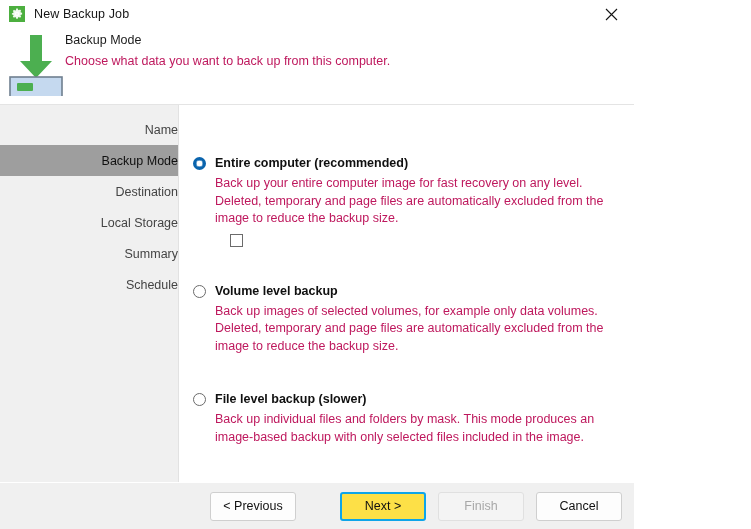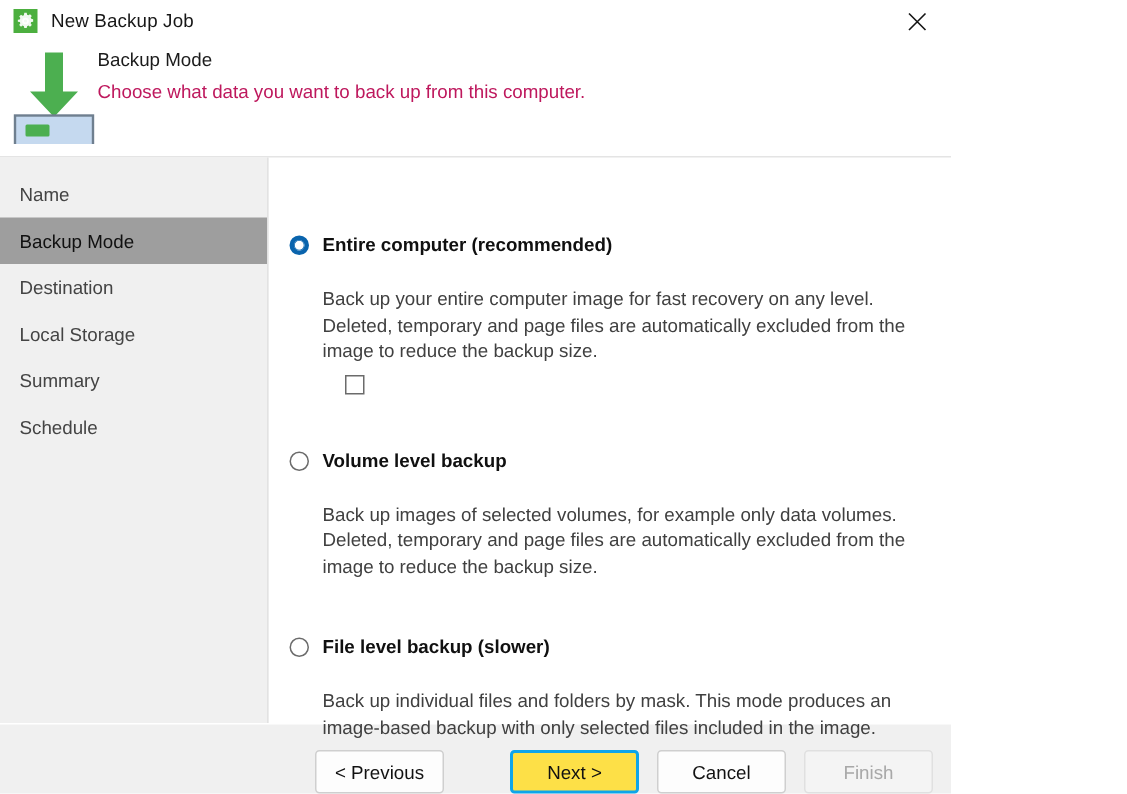--- a/index.html
+++ b/index.html
@@ -108,25 +108,26 @@
     background: #f0f0f0;
     border-right: 1px solid #e2e2e2;
     padding-top: 9px;
     box-sizing: border-box;
     position: relative;
   }
   .side-item {
     height: 31px;
     display: flex;
     align-items: center;
-    padding-left: 13px;
+    padding-left: 28px;
     font-size: 12.5px;
     color: #444444;
     box-sizing: border-box;
     cursor: default;
+    justify-content: flex-end;
   }
   .side-item.selected {
     background: #9e9e9e;
     color: #101010;
     width: 178px;
   }
 
   .content {
     flex: 1 1 auto;
     background: #ffffff;
@@ -161,23 +162,23 @@
     font-size: 12.5px;
     font-weight: bold;
     color: #101010;
     line-height: 16px;
     display: block;
     cursor: default;
     margin-top: 36px;
   }
   .option-desc {
     font-size: 12.5px;
-    color: #404040;
+    color: #be185d;
     line-height: 17.5px;
-    margin-top: 20px;
+    margin-top: 4px;
     max-width: 528px;
     display: block;
   }
   .checkbox-row {
     display: flex;
     align-items: center;
     margin-top: 6px;
     padding-left: 15px;
   }
   .checkbox {
@@ -196,21 +197,21 @@
     cursor: default;
   }
 
   
   .footer {
     height: 47px;
     min-height: 47px;
     background: #f0f0f0;
     border-top: 1px solid #ffffff;
     display: flex;
-    align-items: flex-end;
+    align-items: center;
     justify-content: flex-end;
     padding-right: 12px;
     box-sizing: border-box;
     gap: 12px;
   }
   .btn {
     width: 86px;
     height: 29px;
     background: #fdfdfd;
     border: 1px solid #cfcfcf;
@@ -315,17 +316,17 @@
         <span class="option-label">File level backup (slower)</span>
         <span class="option-desc">Back up individual files and folders by mask. This mode produces an image-based backup with only selected files included in the image.</span>
       </div>
 
     </div>
   </div>
 
   <div class="footer">
     <button class="btn" type="button">&lt; Previous</button>
     <button class="btn default" type="button">Next &gt;</button>
+    <button class="btn disabled" type="button" disabled="">Finish</button>
     <button class="btn" type="button">Cancel</button>
-    <button class="btn disabled" type="button" disabled="">Finish</button>
   </div>
 
 </div>
 
 </body></html>

